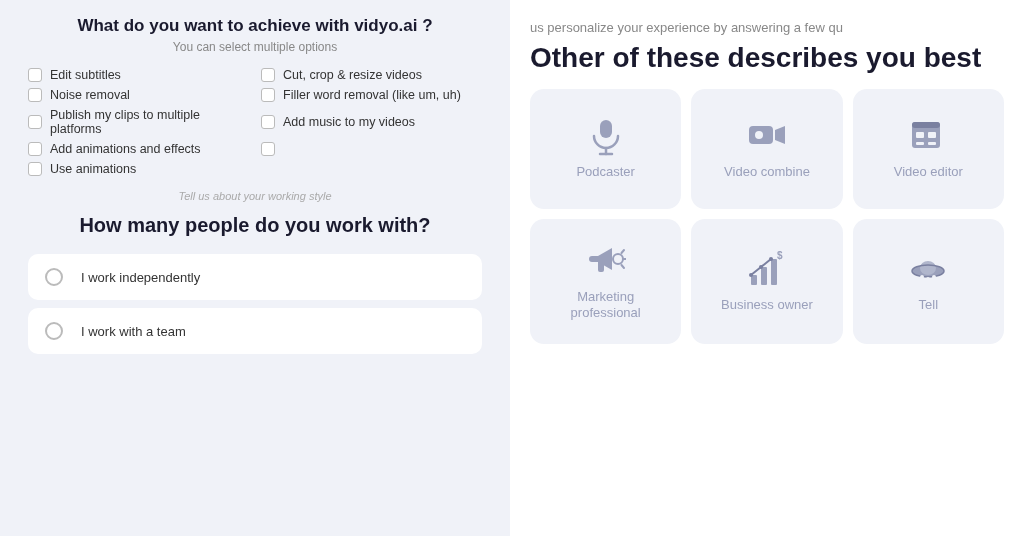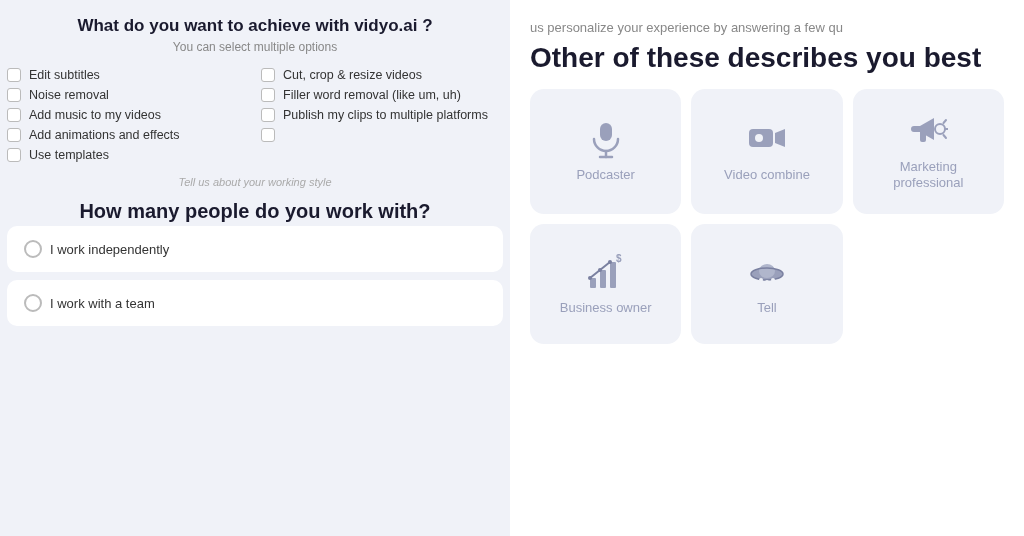--- a/index.html
+++ b/index.html
@@ -10,21 +10,21 @@
       height: 536px;
       overflow: hidden;
       display: flex;
     }
 
     
     .left-panel {
       width: 510px;
       min-width: 510px;
       background: #f0f2f8;
-      padding: 16px 7px;
+      padding: 16px 28px;
       overflow: hidden;
     }
 
     .left-panel h2 {
       font-size: 17px;
       font-weight: 700;
       color: #1a1a2e;
       text-align: center;
       margin-bottom: 4px;
     }
@@ -67,34 +67,34 @@
       text-align: center;
       margin-bottom: 10px;
       font-style: italic;
     }
 
     .section-title {
       font-size: 20px;
       font-weight: 700;
       color: #1a1a2e;
       text-align: center;
-      margin-bottom: 2px;
+      margin-bottom: 16px;
       line-height: 1.3;
     }
 
     .radio-options {
       display: flex;
       flex-direction: column;
       gap: 8px;
     }
 
     .radio-item {
       display: flex;
       align-items: center;
-      gap: 8px;
+      gap: 18px;
       background: white;
       border-radius: 10px;
       padding: 13px 16px;
       font-size: 13px;
       color: #333;
       cursor: pointer;
       border: 1.5px solid transparent;
     }
 
     .radio-circle {
@@ -188,38 +188,38 @@
       <div class="checkbox"></div>
       <span>Noise removal</span>
     </div>
 
     <div class="option-item">
       <div class="checkbox"></div>
       <span>Filler word removal (like um, uh)</span>
     </div>
     <div class="option-item">
       <div class="checkbox"></div>
+      <span>Publish my clips to multiple platforms</span>
+    </div>
+
+    <div class="option-item">
+      <div class="checkbox"></div>
       <span>Add music to my videos</span>
     </div>
-
-    <div class="option-item">
-      <div class="checkbox"></div>
-      <span>Publish my clips to multiple platforms</span>
-    </div>
     <div class="option-item">
       <div class="checkbox"></div>
       <span>Add animations and effects</span>
     </div>
 
     <div class="option-item">
       <div class="checkbox"></div>
     </div>
     <div class="option-item">
       <div class="checkbox"></div>
-      <span>Use templates</span>
+      <span>Use animations</span>
     </div>
   </div>
 
   <p class="divider-faded">Tell us about your working style</p>
 
   <h3 class="section-title">How many people do you work with?</h3>
 
   <div class="radio-options">
     <div class="radio-item">
       <div class="radio-circle"></div>
@@ -250,20 +250,31 @@
 
     <div class="card">
       <svg class="icon-svg" viewBox="0 0 40 40" fill="none" xmlns="http://www.w3.org/2000/svg">
         <rect x="2" y="10" width="24" height="18" rx="4" fill="#9aa0bb"></rect>
         <circle cx="12" cy="19" r="4" fill="#f0f2f8"></circle>
         <polygon points="28,14 38,10 38,28 28,24" fill="#9aa0bb"></polygon>
       </svg>
       <span class="card-label">Video combine</span>
     </div>
 
+    <div class="card">
+      <svg class="icon-svg" viewBox="0 0 40 40" fill="none" xmlns="http://www.w3.org/2000/svg">
+        <rect x="4" y="6" width="28" height="26" rx="3" fill="#9aa0bb"></rect>
+        <rect x="4" y="6" width="28" height="6" rx="3" fill="#7a80a0"></rect>
+        <rect x="8" y="16" width="8" height="6" rx="1" fill="#f0f2f8"></rect>
+        <rect x="20" y="16" width="8" height="6" rx="1" fill="#f0f2f8"></rect>
+        <rect x="8" y="26" width="8" height="3" rx="1" fill="#f0f2f8"></rect>
+        <rect x="20" y="26" width="8" height="3" rx="1" fill="#f0f2f8"></rect>
+      </svg>
+      <span class="card-label">Video editor</span>
+    </div>
 
     <div class="card">
       <svg class="icon-svg" viewBox="0 0 40 40" fill="none" xmlns="http://www.w3.org/2000/svg">
         <path d="M6 15h6l14-8v22L12 21H6a3 3 0 01-3-3v0a3 3 0 013-3z" fill="#9aa0bb"></path>
         <path d="M12 21v8a2 2 0 002 2h2a2 2 0 002-2v-8" fill="#9aa0bb"></path>
         <circle cx="32" cy="18" r="5" fill="none" stroke="#9aa0bb" stroke-width="2"></circle>
         <line x1="35.5" y1="12" x2="38" y2="9" stroke="#9aa0bb" stroke-width="2" stroke-linecap="round"></line>
         <line x1="37" y1="18" x2="40" y2="18" stroke="#9aa0bb" stroke-width="2" stroke-linecap="round"></line>
         <line x1="35.5" y1="24" x2="38" y2="27" stroke="#9aa0bb" stroke-width="2" stroke-linecap="round"></line>
       </svg>

